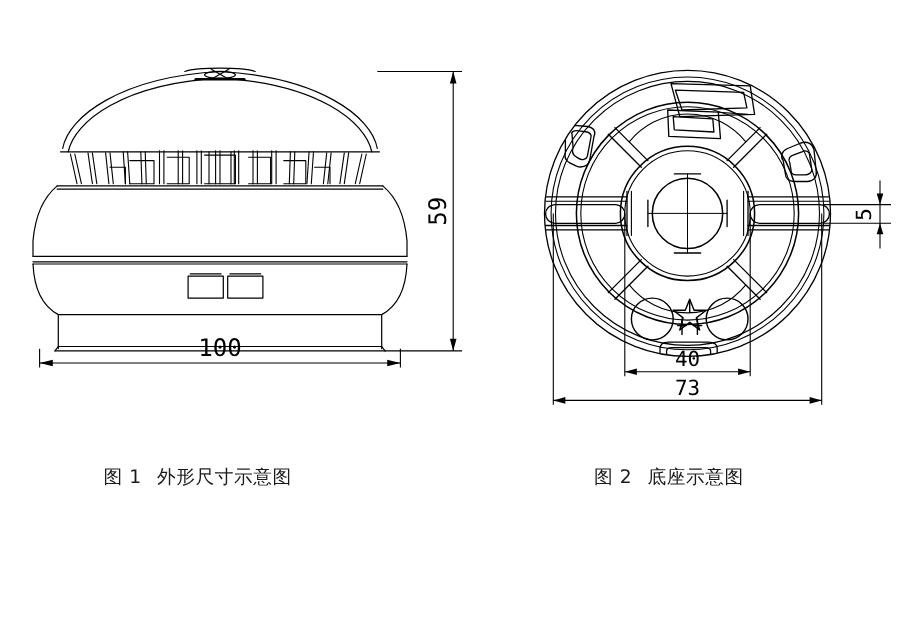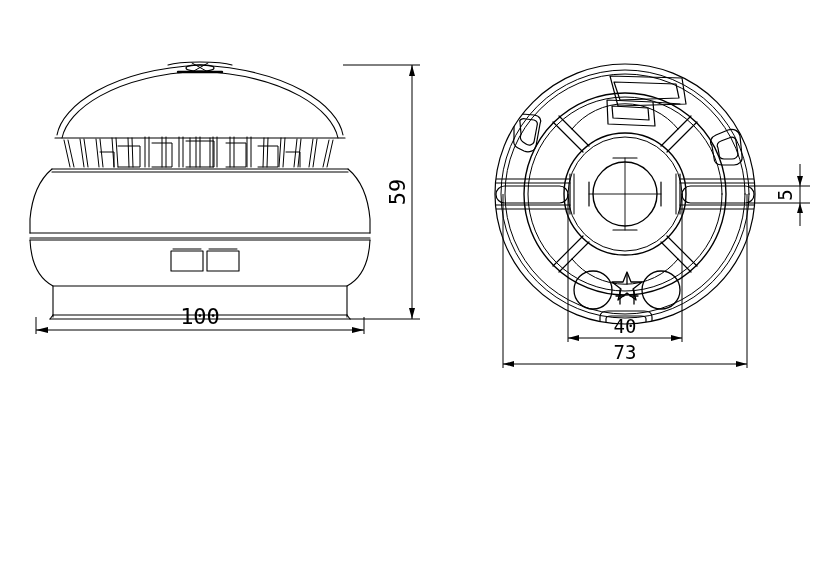--- a/index.html
+++ b/index.html
@@ -283,16 +283,22 @@
         <path d="M 53 160 L 53 334"></path>
         <path d="M 297 160 L 297 334"></path>
         <path d="M 53 330 L 297 330"></path>
         <path d="M 53 330 L 64 327 L 64 333 Z" fill="#000" stroke="none"></path>
         <path d="M 297 330 L 286 327 L 286 333 Z" fill="#000" stroke="none"></path>
       </g>
       <text x="175" y="325" font-family="DejaVu Sans Mono, Liberation Mono, monospace" font-size="19" text-anchor="middle" fill="#000">73</text>
     </svg>
   </div>
 
-
+  <div class="caption" id="caption-1">
+    <span class="cap-num">图 1</span><span>外形尺寸示意图</span>
+  </div>
+
+  <div class="caption" id="caption-2">
+    <span class="cap-num">图 2</span><span>底座示意图</span>
+  </div>
 
 
 </div>
 
 </body></html>

